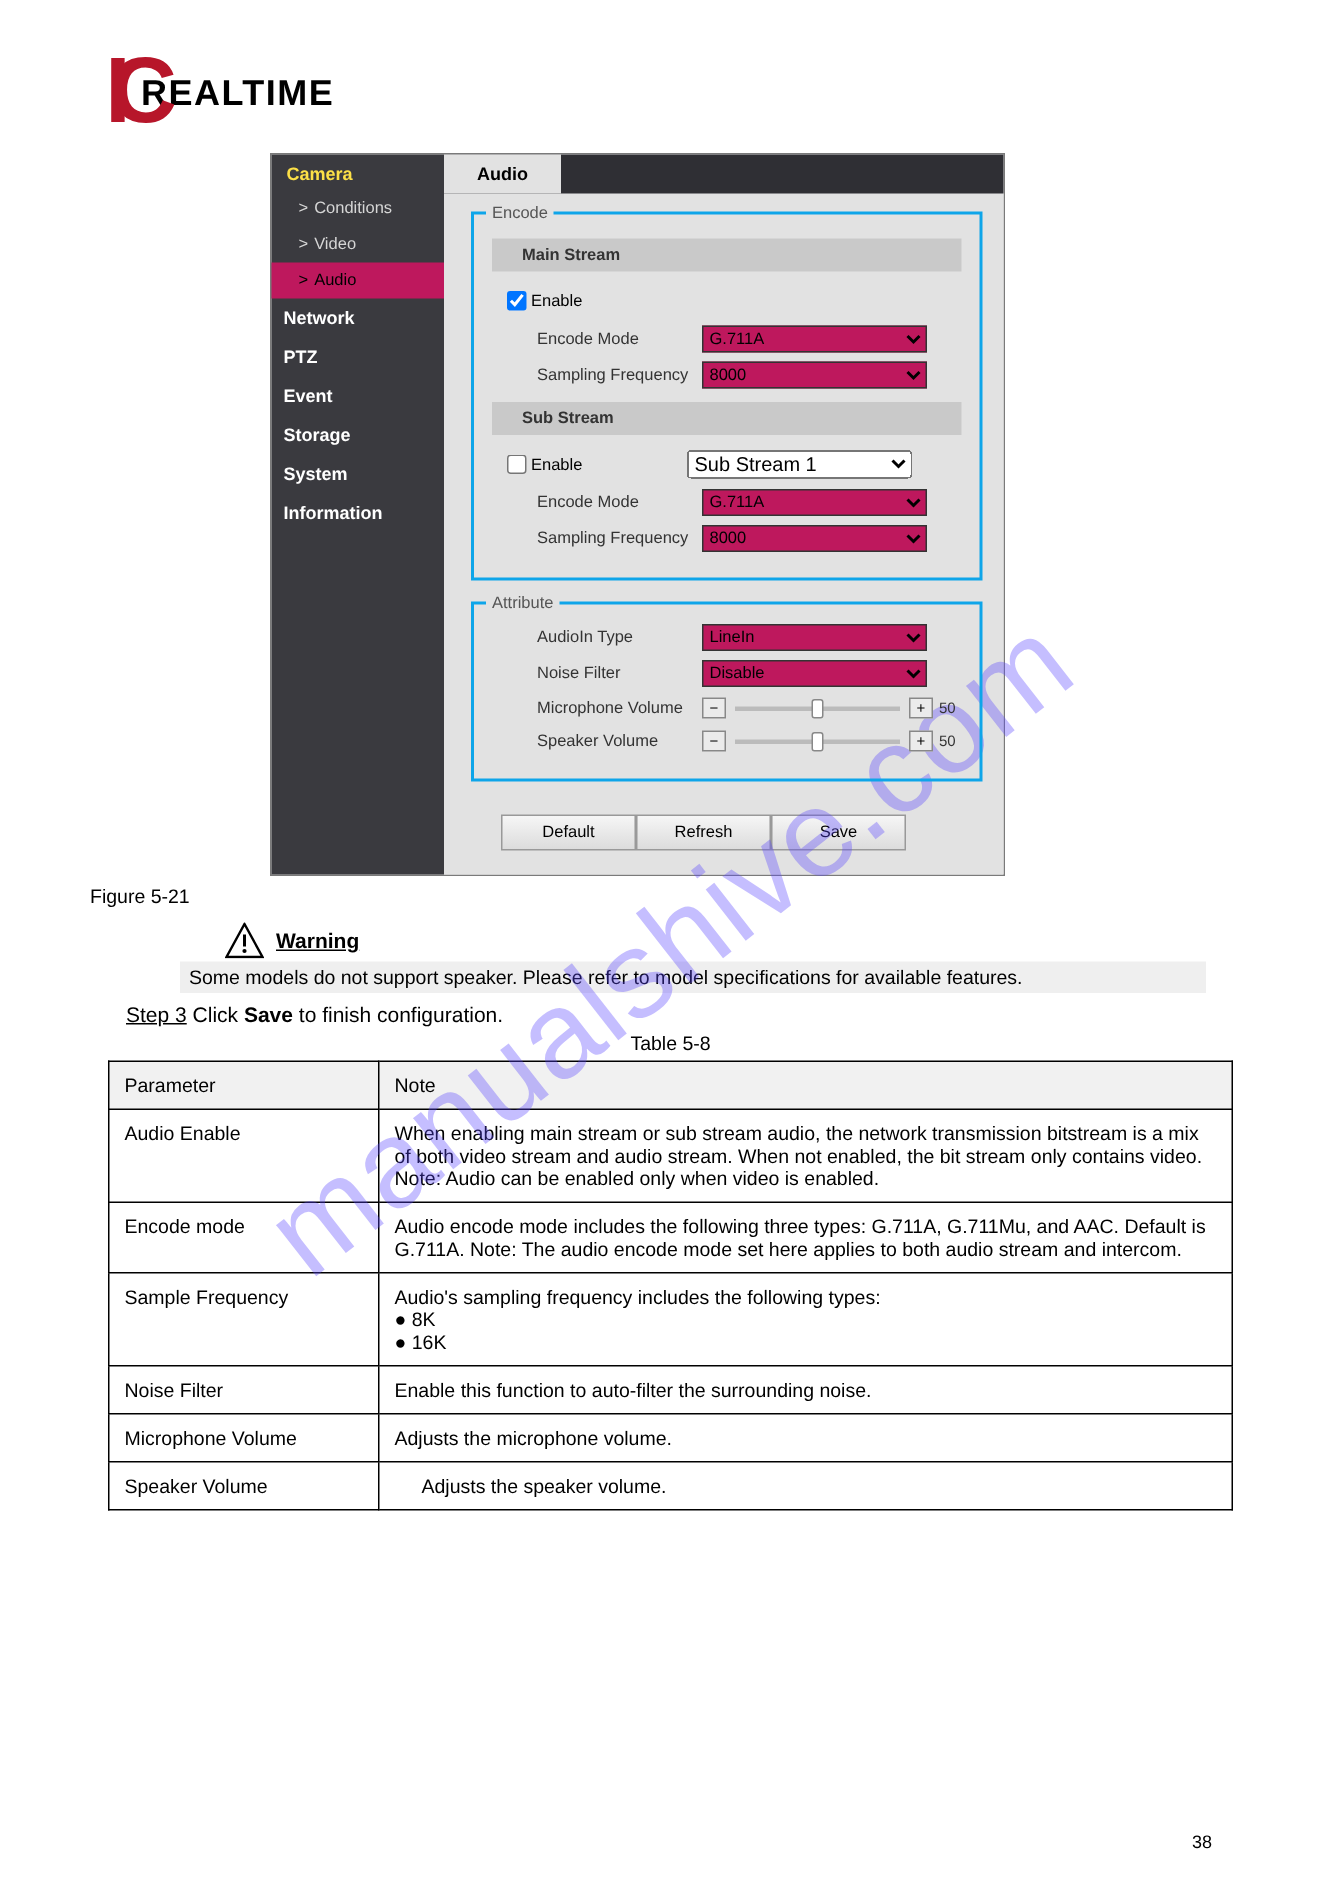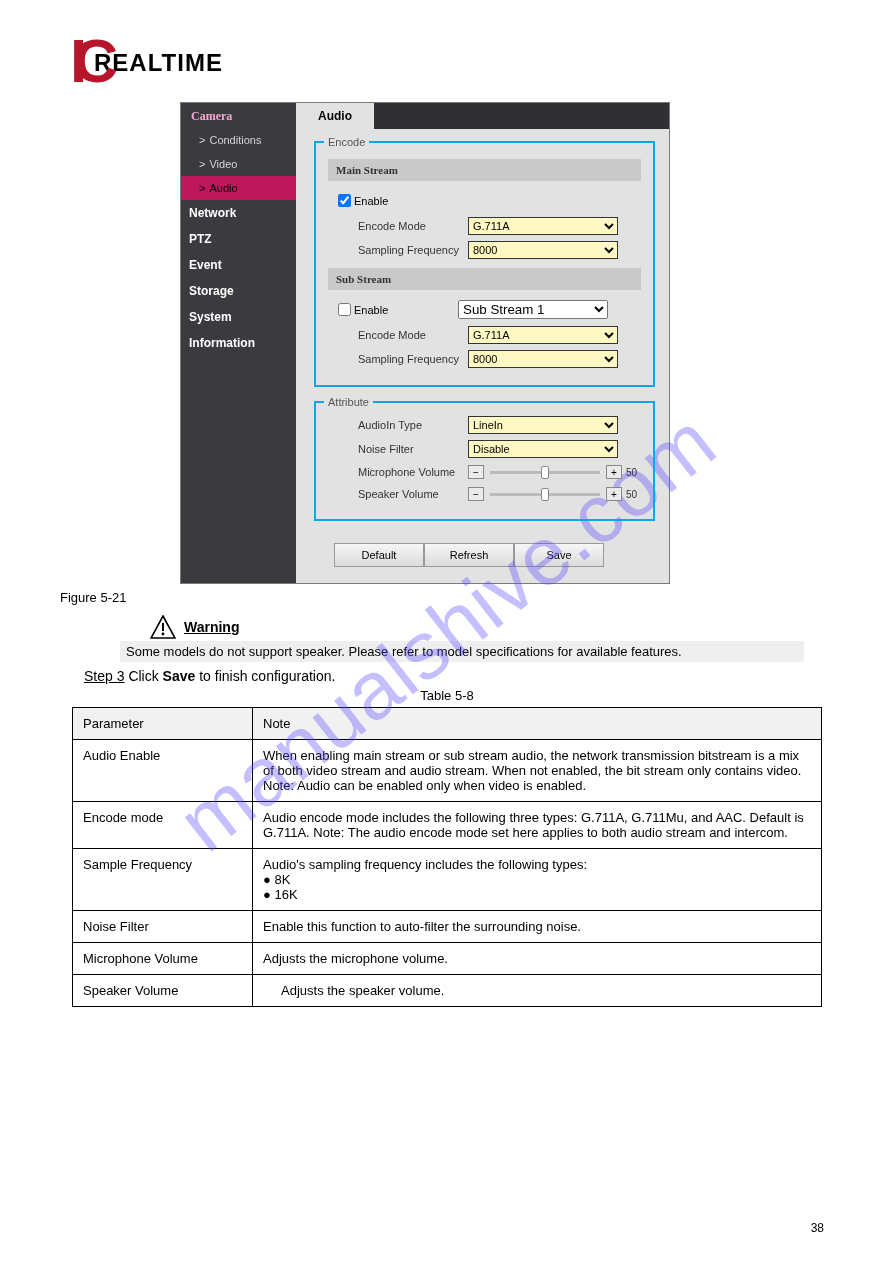--- a/index.html
+++ b/index.html
@@ -11,42 +11,42 @@
   .logo-wrap { display: flex; align-items: center; }
   .logo-ic { font-family: Arial, sans-serif; font-weight: 900; font-size: 62px; color: #b7162a; letter-spacing: -6px; line-height: 1; position: relative; text-align: center; }
   .logo-ic .c { display: inline-block; transform: translateX(-8px); }
   .logo-txt { font-family: Arial, sans-serif; font-size: 24px; font-weight: 700; letter-spacing: 1px; color: #000; margin-left: -26px; margin-top: 4px; }
 
   
   .screenshot { width: 490px; margin: 0 0 6px 120px; border: 1px solid #7a7a7a; display: flex; font-size: 11px; }
 
   
   .sb { width: 115px; background: #3a3a3f; color: #d6d6d6; display: flex; flex-direction: column; }
-  .sb-group { font-weight: 700; color: #f9a8d4; padding: 6px 8px 4px 10px; font-size: 12px; font-family: Liberation Serif, serif; }
+  .sb-group { font-weight: 700; color: #fde047; padding: 6px 8px 4px 10px; font-size: 12px; }
   .sb-item { padding: 6px 6px 6px 18px; font-size: 11px; cursor: pointer; }
   .sb-item .chev { margin-right: 4px; }
   .sb-item.active { background: #be185d; color: #000; }
   .sb-top { color: #fff; font-weight: 700; padding: 6px 8px; font-size: 12px; }
 
   
   .content { flex: 1; background: #e2e2e2; }
   .tabbar { display: flex; background: #2f2f34; }
   .tab { background: #e2e2e2; color: #000; font-weight: 700; padding: 6px 22px; font-size: 12px; }
   .tabbar-fill { flex: 1; }
 
   .panel-area { padding: 12px 14px 12px 18px; }
   .fieldset { border: 2px solid #0ea5e9; padding: 10px 12px 14px 12px; margin-bottom: 14px; position: relative; }
   .legend { position: absolute; top: -7px; left: 8px; background: #e2e2e2; padding: 0 4px; font-size: 11px; color: #555; }
 
-  .subhead { background: #c9c9c9; padding: 5px 8px; font-size: 11px; font-weight: 700; color: #333; margin: 6px 0 6px 0; font-family: Liberation Serif, serif; }
+  .subhead { background: #c9c9c9; padding: 5px 20px; font-size: 11px; font-weight: 700; color: #333; margin: 6px 0 6px 0; }
 
   .row { display: flex; align-items: center; padding: 3px 0 3px 10px; }
   .row .lbl { width: 110px; font-size: 11px; color: #333; }
   .row .lbl.short { margin-left: 20px; }
-  .row select { width: 150px; font-size: 11px; height: 18px; border: 1px solid #333; background: #fef9c3; }
+  .row select { width: 150px; font-size: 11px; height: 18px; border: 1px solid #333; background: #be185d; }
   .row-checkbox { display: flex; align-items: center; padding: 4px 0 4px 6px; }
 
   .slider-row { display: flex; align-items: center; padding: 4px 0 4px 10px; }
   .slider-row .lbl { width: 110px; font-size: 11px; color: #333; margin-left: 20px; }
   .pm { width: 16px; height: 14px; border: 1px solid #888; background: #ebebeb; display: flex; align-items: center; justify-content: center; font-size: 10px; cursor: pointer; user-select: none; }
   .track { width: 110px; height: 3px; background: #bbb; margin: 0 6px; position: relative; }
   .thumb { position: absolute; left: 50%; top: -5px; width: 8px; height: 13px; background: #fff; border: 1px solid #888; border-radius: 2px; transform: translateX(-50%); }
   .val { font-size: 10px; color: #333; margin-left: 4px; }
 
   .btnrow { display: flex; gap: 0; padding: 8px 0 4px 20px; }
@@ -61,21 +61,21 @@
   .warn-row { display: flex; align-items: center; gap: 8px; margin: 6px 0 2px 90px; text-decoration: underline; }
   .warn-row svg { flex: 0 0 auto; }
   .warn-bar { background: #efefef; margin: 0 30px 6px 60px; padding: 3px 6px; font-size: 13px; }
 
   .tblcap { text-align: center; font-size: 13px; margin: 2px 0 4px 0; }
 
   table.params { border-collapse: collapse; width: 750px; margin: 4px auto 8px auto; font-size: 13px; }
   table.params th, table.params td { border: 1px solid #000; padding: 8px 10px; vertical-align: top; text-align: left; }
   table.params th { background: #f1f1f1; font-weight: 400; }
 
-  .pagenum { position: absolute; bottom: 28px; right: 70px; font-size: 12px; }
+  .pagenum { position: absolute; bottom: 28px; right: 86px; font-size: 12px; }
 
   .watermark { position: absolute; left: 50%; top: 50%; transform: translate(-50%,-50%) rotate(-38deg); font-size: 82px; font-weight: 400; color: rgba(90,70,255,0.35); pointer-events: none; white-space: nowrap; letter-spacing: 1px; font-family: Arial, sans-serif; }
 </style>
 </head>
 <body>
 
 <div class="page">
   <div class="watermark">manualshive.com</div>
 
   <div class="logo">

